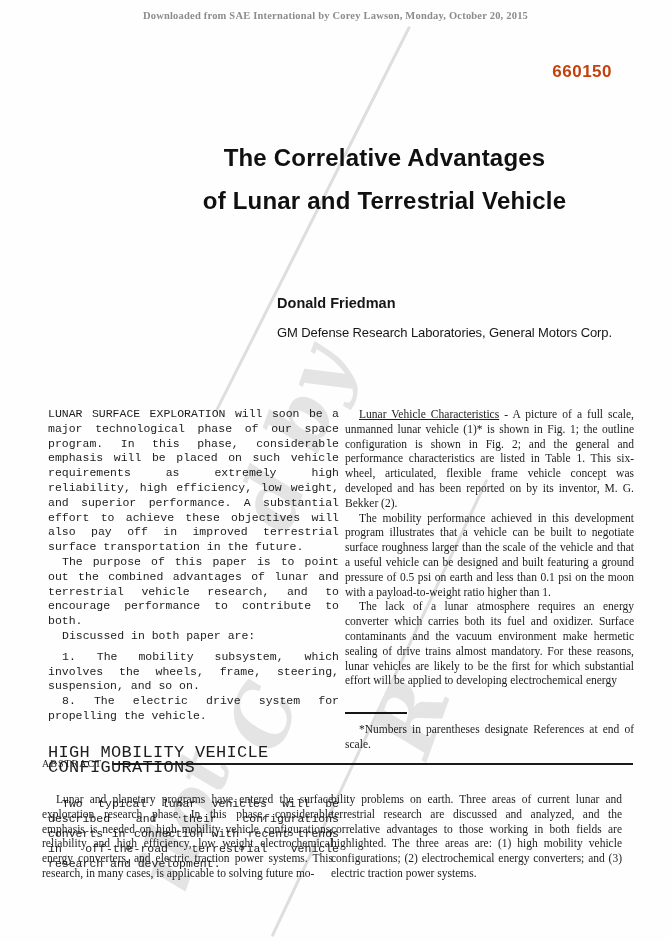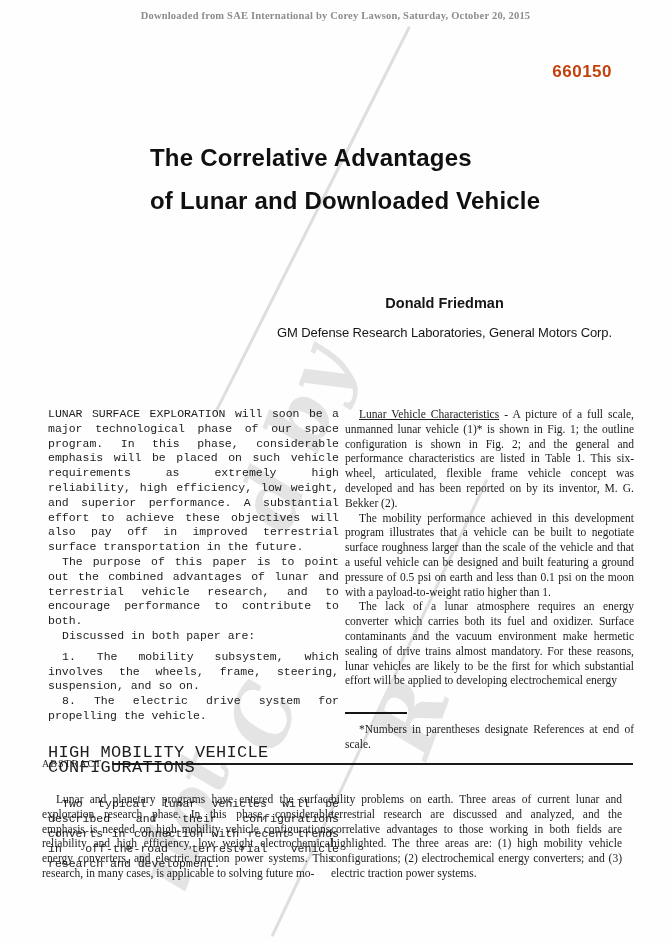--- a/index.html
+++ b/index.html
@@ -42,27 +42,28 @@
     font-weight:bold;font-size:10.5px;
     color:#8c8c8c;letter-spacing:.2px;
   }
   .paper-number{
     position:absolute;top:62px;right:59px;
     font-family:"Liberation Sans", sans-serif;
     font-weight:bold;font-size:17px;letter-spacing:.5px;color:#c2410c;
   }
   .title{
     position:absolute;top:136px;left:150px;right:52px;
+    text-align:center;
     font-family:"Liberation Sans", sans-serif;
     font-weight:bold;font-size:24px;line-height:43px;
     color:#101010;letter-spacing:.2px;
   }
   .author-block{
     position:absolute;top:295px;right:59px;
-    text-align:center;
+    text-align:left;
     font-family:"Liberation Sans", sans-serif;color:#161616;
   }
   .author{font-weight:bold;font-size:14.5px;}
   .affiliation{font-size:13px;margin-top:14px;letter-spacing:-0.1px;}
 
   .col{
     position:absolute;
     font-size:11.5px;line-height:14.8px;
     text-align:justify;
   }
@@ -99,27 +100,27 @@
     <div class="wm-line wm-line-a"></div>
     <div class="wm-line wm-line-b"></div>
     <span class="wm-frag wm-f0">d by</span>
     <span class="wm-frag wm-f1">R</span>
     <span class="wm-frag wm-f2">ilot</span>
     <span class="wm-frag wm-f3">C</span>
   </div>
 
   <div class="content">
 
-    <div class="banner">Downloaded from SAE International by Corey Lawson, Saturday, October 20, 2015</div>
+    <div class="banner">Downloaded from SAE International by Corey Lawson, Monday, October 20, 2015</div>
 
     <div class="paper-number">660150</div>
 
     <div class="title">
       <div>The Correlative Advantages</div>
-      <div>of Lunar and Downloaded Vehicle</div>
+      <div>of Lunar and Terrestrial Vehicle</div>
     </div>
 
     <div class="author-block">
       <div class="author">Donald Friedman</div>
       <div class="affiliation">GM Defense Research Laboratories, General Motors Corp.</div>
     </div>
 
     <div class="col col-left">
       <p class="noindent">LUNAR SURFACE EXPLORATION will soon be a major technological phase of our space program.  In this phase, considerable emphasis will be placed on such vehicle requirements as extremely high reliability, high efficiency, low weight, and superior performance.  A substantial effort to achieve these objectives will also pay off in improved terrestrial surface transportation in the future.</p>
       <p>The purpose of this paper is to point out the combined advantages of lunar and terrestrial vehicle research, and to encourage performance to contribute to both.</p>

